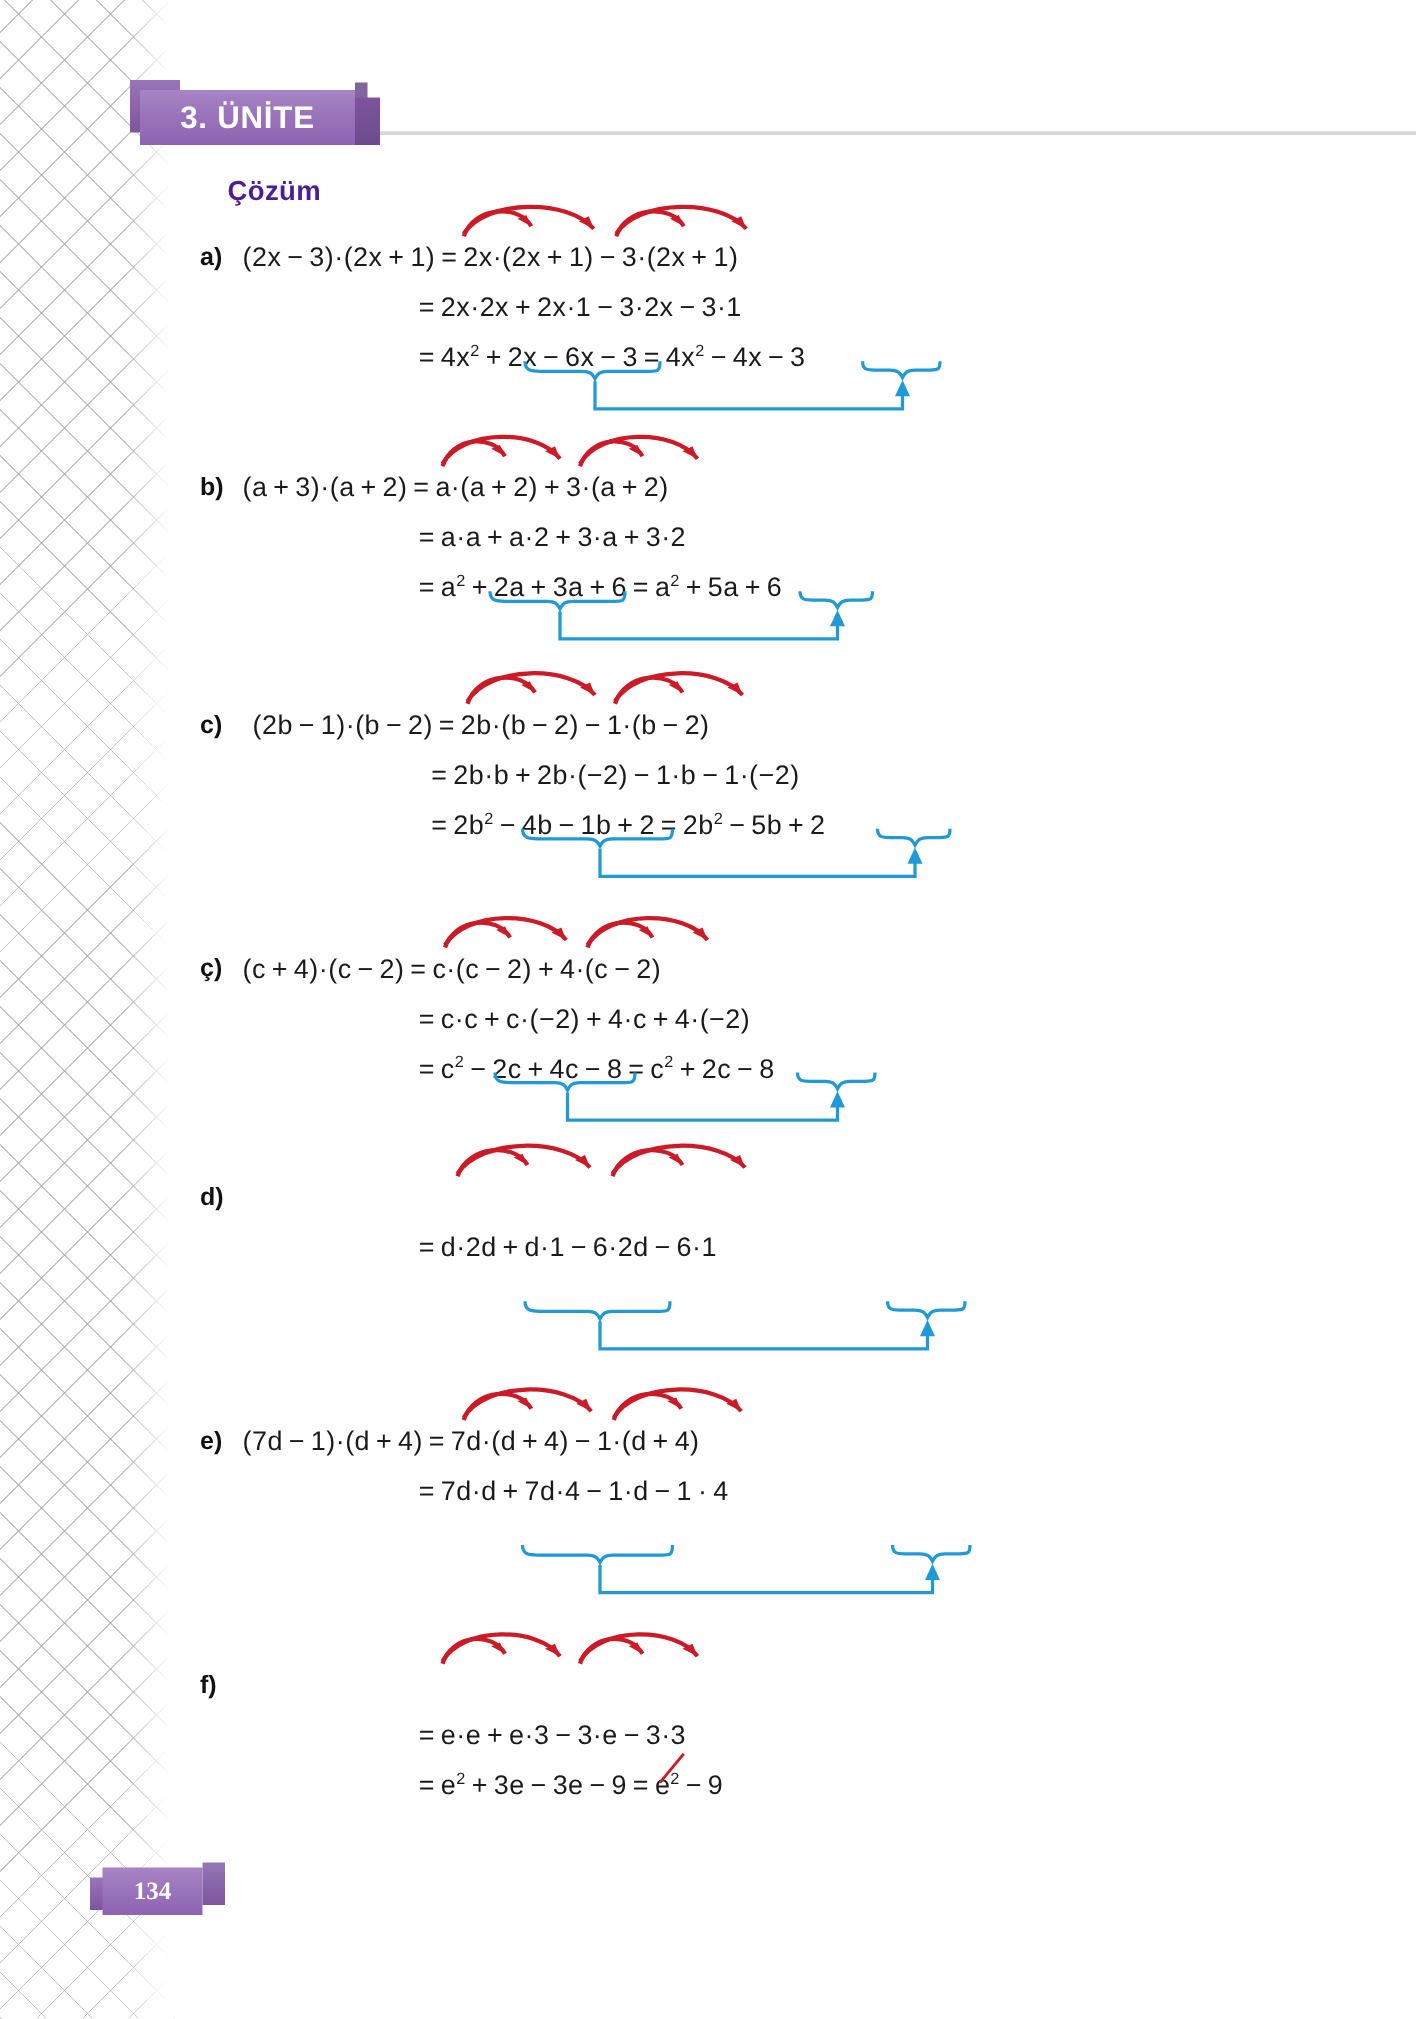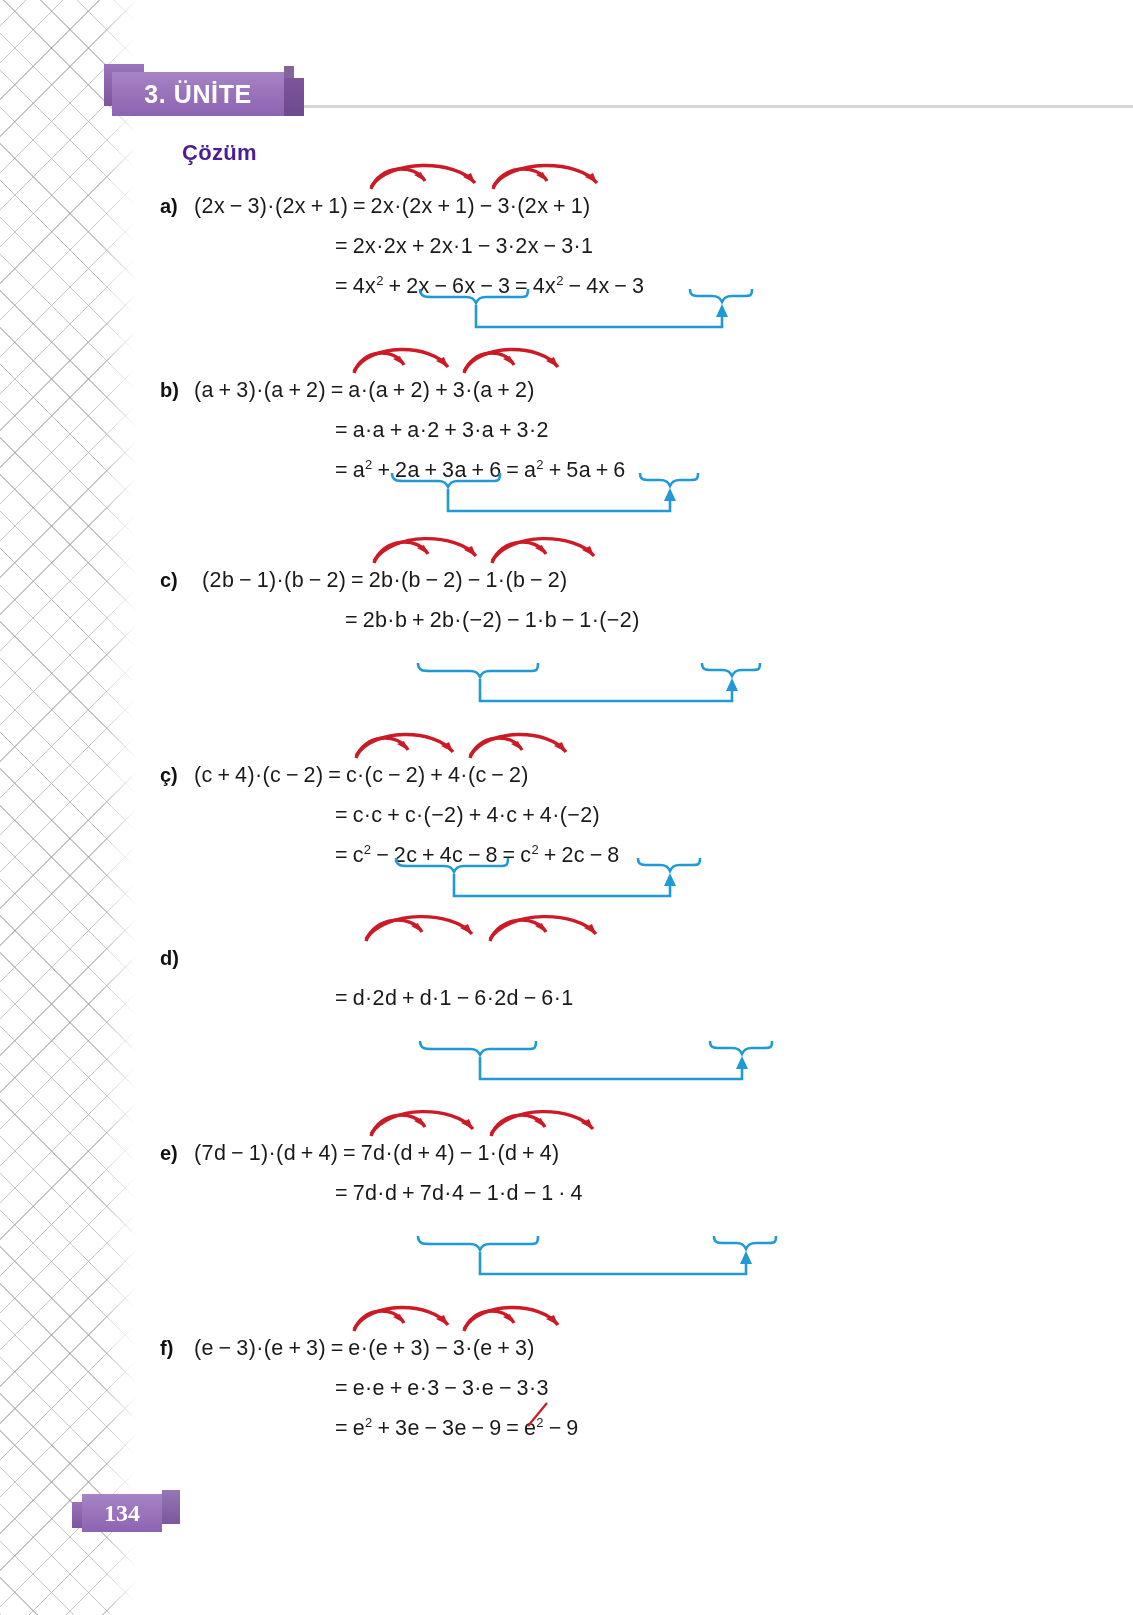--- a/index.html
+++ b/index.html
@@ -83,21 +83,21 @@
   .footer{position:absolute;left:62px;top:1488px;width:200px;height:60px;z-index:7;}
   .pg-tail{
     position:absolute;left:10px;top:14px;width:26px;height:26px;
     background:linear-gradient(to bottom,#9a74bb,#7d559e);
   }
   .pg-main{
     position:absolute;left:20px;top:6px;width:80px;height:38px;
     background:linear-gradient(to bottom,#a684c4,#8d63b2);
     display:flex;align-items:center;justify-content:center;
   }
-  .pg-num{color:#fff;font-size:24px;font-weight:bold;font-family:"Liberation Serif", serif;}
+  .pg-num{color:#fff;font-size:20px;font-weight:bold;font-family:"Liberation Serif", serif;}
   .pg-fold{
     position:absolute;left:100px;top:2px;width:18px;height:34px;
     background:linear-gradient(to bottom,#9577b6,#7d559e);
   }
 </style>
 </head>
 <body>
 
 <div id="page-bg"></div>
 
@@ -174,20 +174,23 @@
   </div>
 
   <div class="block" style="top:560px">
     <div class="eqline">
       <span class="lbl">c)</span>
       <span class="expr" style="padding-left:8px">(2b − 1)·(b − 2) = 2b·(b − 2) − 1·(b − 2)</span>
     </div>
     <div class="eqline indent-c">
       <span class="expr">= 2b·b + 2b·(−2) − 1·b − 1·(−2)</span>
     </div>
+    <div class="eqline indent-c">
+      <span class="expr">= 2b<sup>2</sup> − 4b − 1b + 2 = 2b<sup>2</sup> − 5b + 2</span>
+    </div>
     <svg class="arrows" style="left:208px;top:-29px;width:230px;height:38px" viewBox="0 0 230 38">
       <path d="M6,32 C14,7 50,5 60,23" stroke="#cc1a27" stroke-width="3.4" fill="none"></path>
       <path d="M60,23 L49,17 L56,14 Z" fill="#cc1a27"></path>
       <path d="M6,30 C24,1 88,1 108,25" stroke="#cc1a27" stroke-width="3.4" fill="none"></path>
       <path d="M108,25 L96,19 L104,15 Z" fill="#cc1a27"></path>
       <path d="M124,32 C132,7 168,5 178,23" stroke="#cc1a27" stroke-width="3.4" fill="none"></path>
       <path d="M178,23 L167,17 L174,14 Z" fill="#cc1a27"></path>
       <path d="M124,30 C142,1 206,1 226,25" stroke="#cc1a27" stroke-width="3.4" fill="none"></path>
       <path d="M226,25 L214,19 L222,15 Z" fill="#cc1a27"></path>
     </svg>
@@ -275,21 +278,20 @@
       <path d="M4,4 C4,12 10,12 16,12 L56,12 C62,12 64,14 66,18 C68,14 70,12 76,12 L116,12 C122,12 124,12 124,4" stroke="#1f9ad6" stroke-width="2.6" fill="none"></path>
       <path d="M300,4 C300,11 304,11 310,11 L322,11 C328,11 330,13 332,17 C334,13 336,11 342,11 L354,11 C360,11 362,11 362,4" stroke="#1f9ad6" stroke-width="2.6" fill="none"></path>
       <path d="M66,20 L66,42 L332,42 L332,28" stroke="#1f9ad6" stroke-width="2.6" fill="none"></path>
       <path d="M332,19 L326,32 L338,32 Z" fill="#1f9ad6"></path>
     </svg>
   </div>
 
   <div class="block" style="top:1328px">
     <div class="eqline">
       <span class="lbl">f)</span>
-      <span class="expr">(e − 3)·(e + 3) = e·(e + 3) − 3·(e + 3)</span>
     </div>
     <div class="eqline indent">
       <span class="expr">= e·e + e·3 − 3·e − 3·3</span>
     </div>
     <div class="eqline indent">
       <span class="expr">= e<sup>2</sup> + 3e − 3e − 9 = e<sup>2</sup> − 9</span>
     </div>
     <svg class="arrows" style="left:188px;top:-28px;width:215px;height:37px" viewBox="0 0 215 37">
       <path d="M6,31 C14,7 46,5 56,23" stroke="#cc1a27" stroke-width="3.4" fill="none"></path>
       <path d="M56,23 L45,17 L52,14 Z" fill="#cc1a27"></path>

